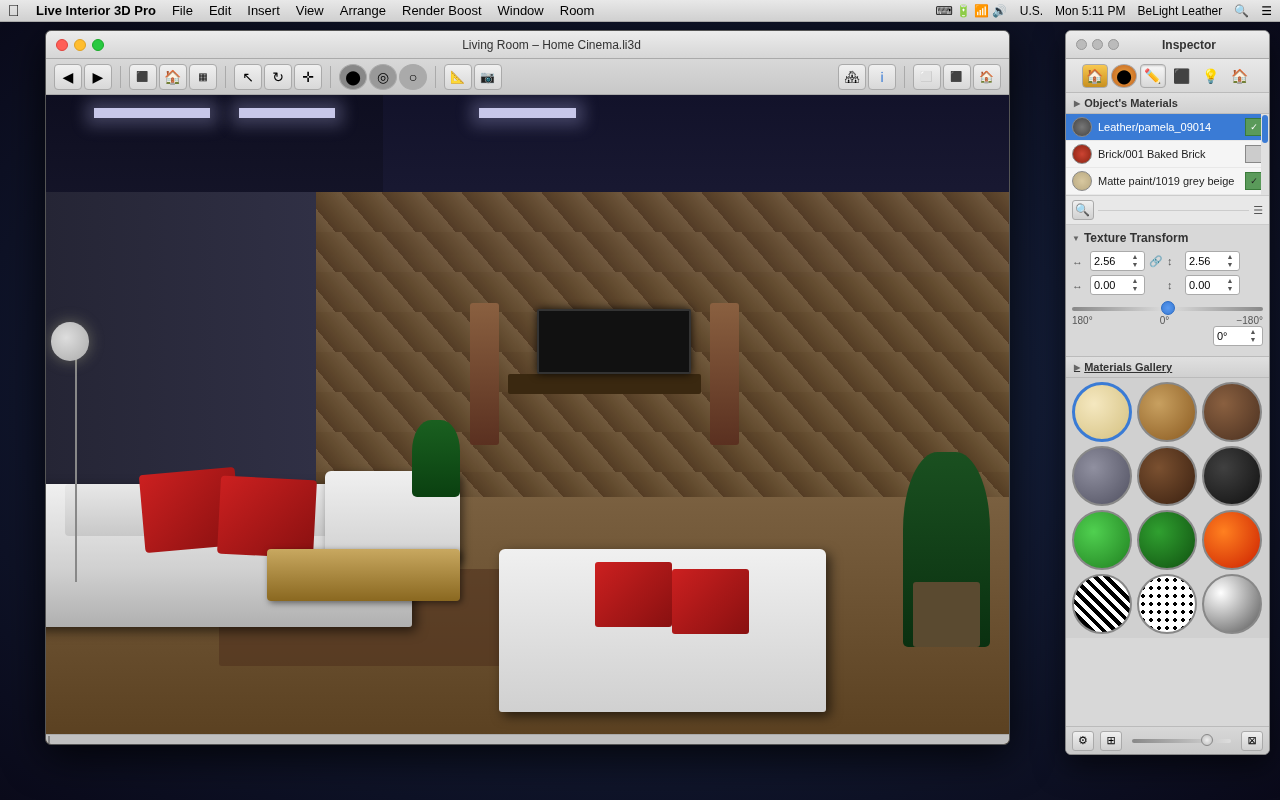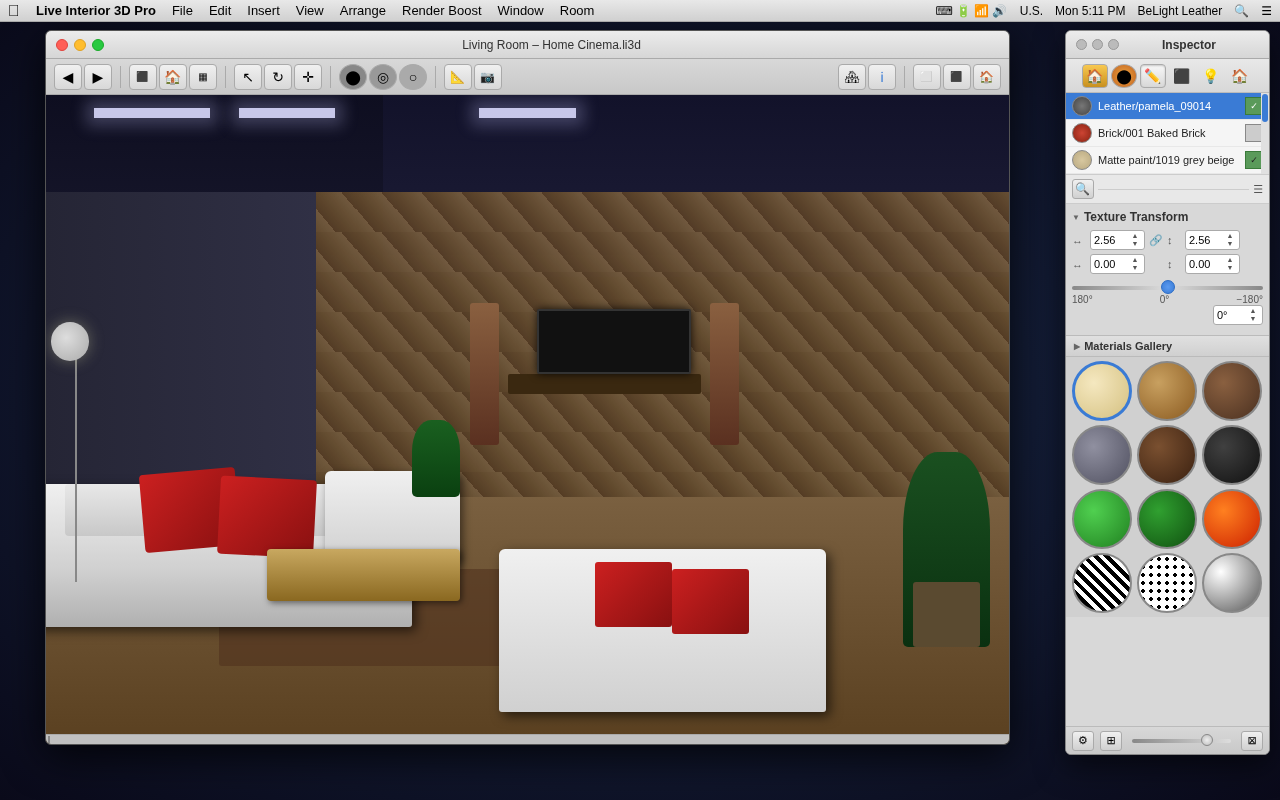--- a/index.html
+++ b/index.html
@@ -333,20 +333,21 @@
       padding: 4px 8px;
       font-size: 11px;
       font-weight: 600;
       color: #333;
       background: linear-gradient(to bottom, #e0e0e0, #d0d0d0);
       border-bottom: 1px solid #bbb;
       border-top: 1px solid #bbb;
       display: flex;
       align-items: center;
       gap: 4px;
+      text-decoration: underline;
     }
     .gallery-header::before { content: '▶'; font-size: 8px; color: #666; }
 
     .gallery-dropdown {
       margin: 6px;
       height: 22px;
       background: white;
       border: 1px solid #aaa;
       border-radius: 4px;
       display: flex;
@@ -583,20 +584,23 @@
 
   <div class="inspector-toolbar">
     <div class="insp-btn" style="background:linear-gradient(to bottom,#f8c850,#c89020);border-color:#aaa;">🏠</div>
     <div class="insp-btn" style="background:radial-gradient(circle,#f0a840,#c06020);border-color:#aaa;border-radius:50%;">⬤</div>
     <div class="insp-btn active">✏️</div>
     <div class="insp-btn">⬛</div>
     <div class="insp-btn">💡</div>
     <div class="insp-btn">🏠</div>
   </div>
 
+  <div class="section-header">
+    <span>Object's Materials</span>
+  </div>
 
   <div class="materials-list">
 
     <div style="position:absolute;right:0;top:0;width:8px;height:100%;background:#e0e0e0;z-index:10;">
       <div style="width:6px;height:28px;background:#3a7bd5;border-radius:3px;margin:1px;"></div>
     </div>
 
     <div class="material-item selected">
       <div class="material-swatch" style="background:radial-gradient(circle,#777,#444);"></div>
       <span class="material-name">Leather/pamela_09014</span>

